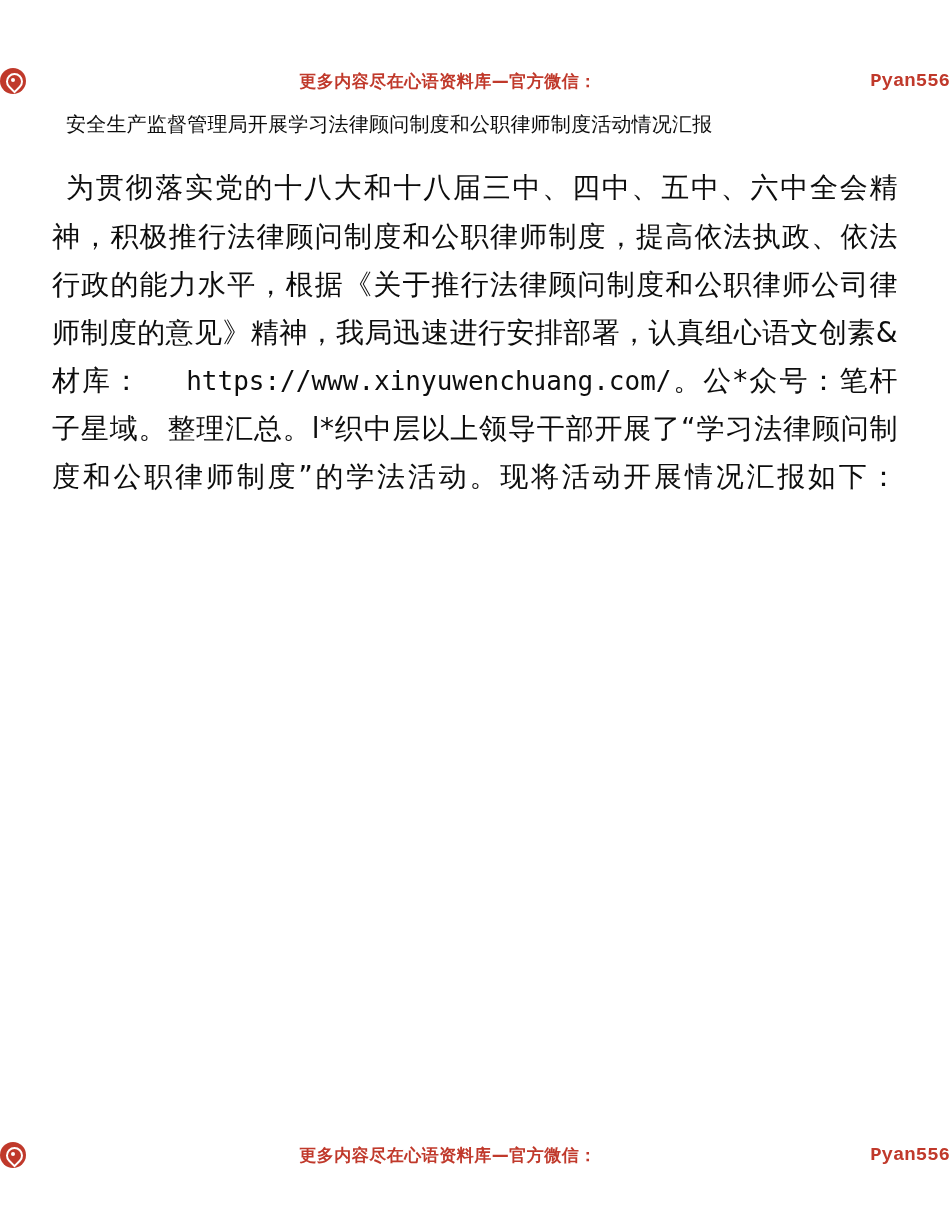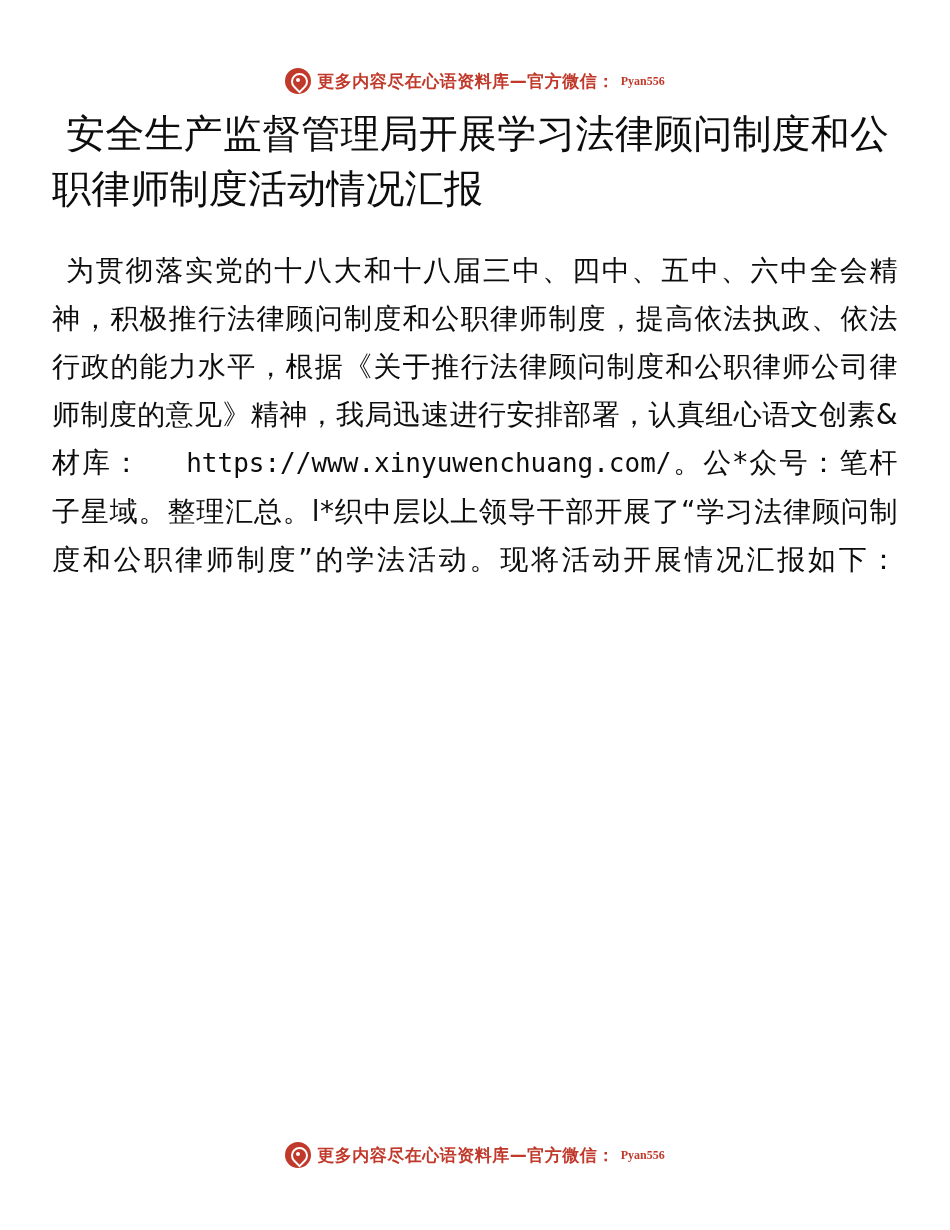--- a/index.html
+++ b/index.html
@@ -19,21 +19,21 @@
     inset: 0;
     background: #ffffff;
     display: flex;
     flex-direction: column;
   }
 
   
   .watermark {
     display: flex;
     align-items: center;
-    justify-content: center;
+    justify-content: space-between;
     gap: 6px;
     user-select: none;
   }
   .watermark.top {
     margin-top: 68px;
   }
   .watermark.bottom {
     position: absolute;
     left: 0;
     right: 0;
@@ -71,35 +71,35 @@
   }
   .wm-text {
     font-family: "DejaVu Sans", "Liberation Sans", sans-serif;
     font-size: 17px;
     font-weight: bold;
     color: #c0392b;
     letter-spacing: 0.5px;
     white-space: nowrap;
   }
   .wm-id {
-    font-family: Liberation Serif, serif;
-    font-size: 12px;
+    font-family: Liberation Mono, monospace;
+    font-size: 19px;
     font-weight: bold;
     color: #c0392b;
     white-space: nowrap;
   }
 
   
   .doc {
     margin: 16px 52px 0 52px;
     color: #111111;
   }
   .doc-title {
-    font-family: Liberation Mono, monospace;
-    font-size: 39px;
+    font-family: Liberation Sans, sans-serif;
+    font-size: 20px;
     line-height: 1.42;
     font-weight: 500;
     letter-spacing: 0.2px;
     text-indent: 14px;
     margin-bottom: 26px;
     color: #0d0d0d;
   }
   .para {
     font-family: "DejaVu Sans", "Liberation Sans", sans-serif;
     font-size: 28px;

